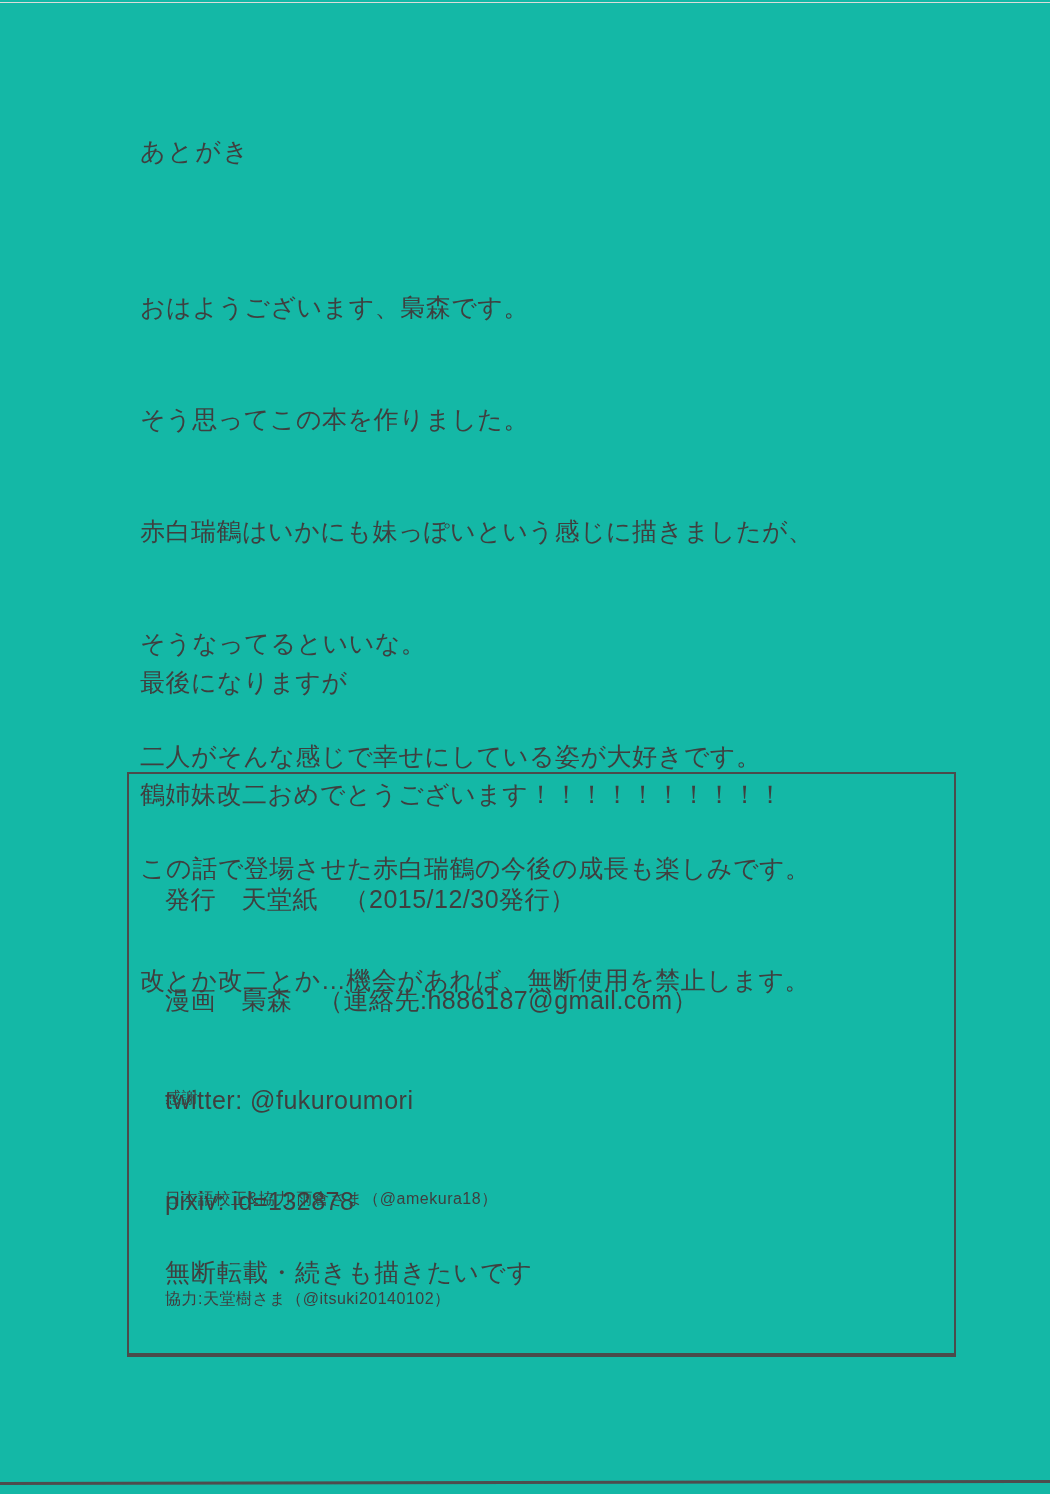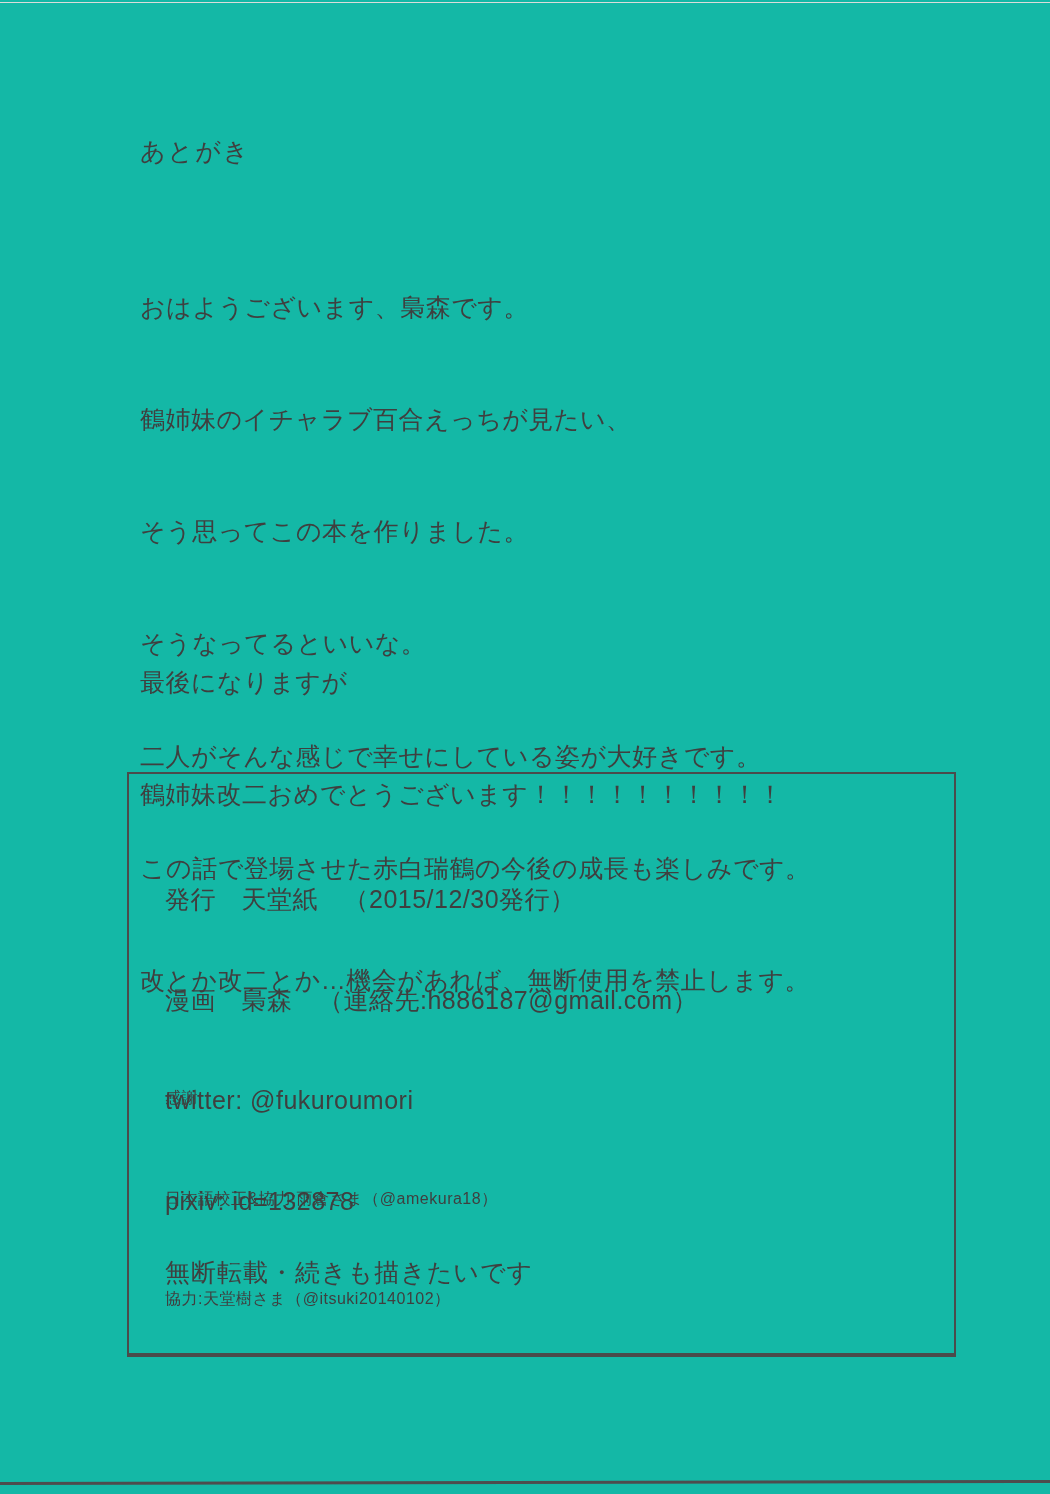--- a/index.html
+++ b/index.html
@@ -105,22 +105,22 @@
 <body>
 
 <div class="page">
 
   <div class="scan-edge-top"></div>
 
   <div class="afterword-heading">あとがき</div>
 
   <div class="afterword-body">
     <div class="line">おはようございます、梟森です。</div>
-    <div class="line">鶴姉妹のイチャラブ百合えっちが見たい、</div>
     <div class="line">そう思ってこの本を作りました。</div>
+    <div class="line">赤白瑞鶴はいかにも妹っぽいという感じに描きましたが、</div>
     <div class="line">そうなってるといいな。</div>
     <div class="line">二人がそんな感じで幸せにしている姿が大好きです。</div>
     <div class="line">この話で登場させた赤白瑞鶴の今後の成長も楽しみです。</div>
     <div class="line">改とか改二とか…機会があれば、無断使用を禁止します。</div>
   </div>
 
   <div class="afterword-closing">
     <div class="line">最後になりますが</div>
     <div class="line">鶴姉妹改二おめでとうございます！！！！！！！！！！</div>
   </div>

